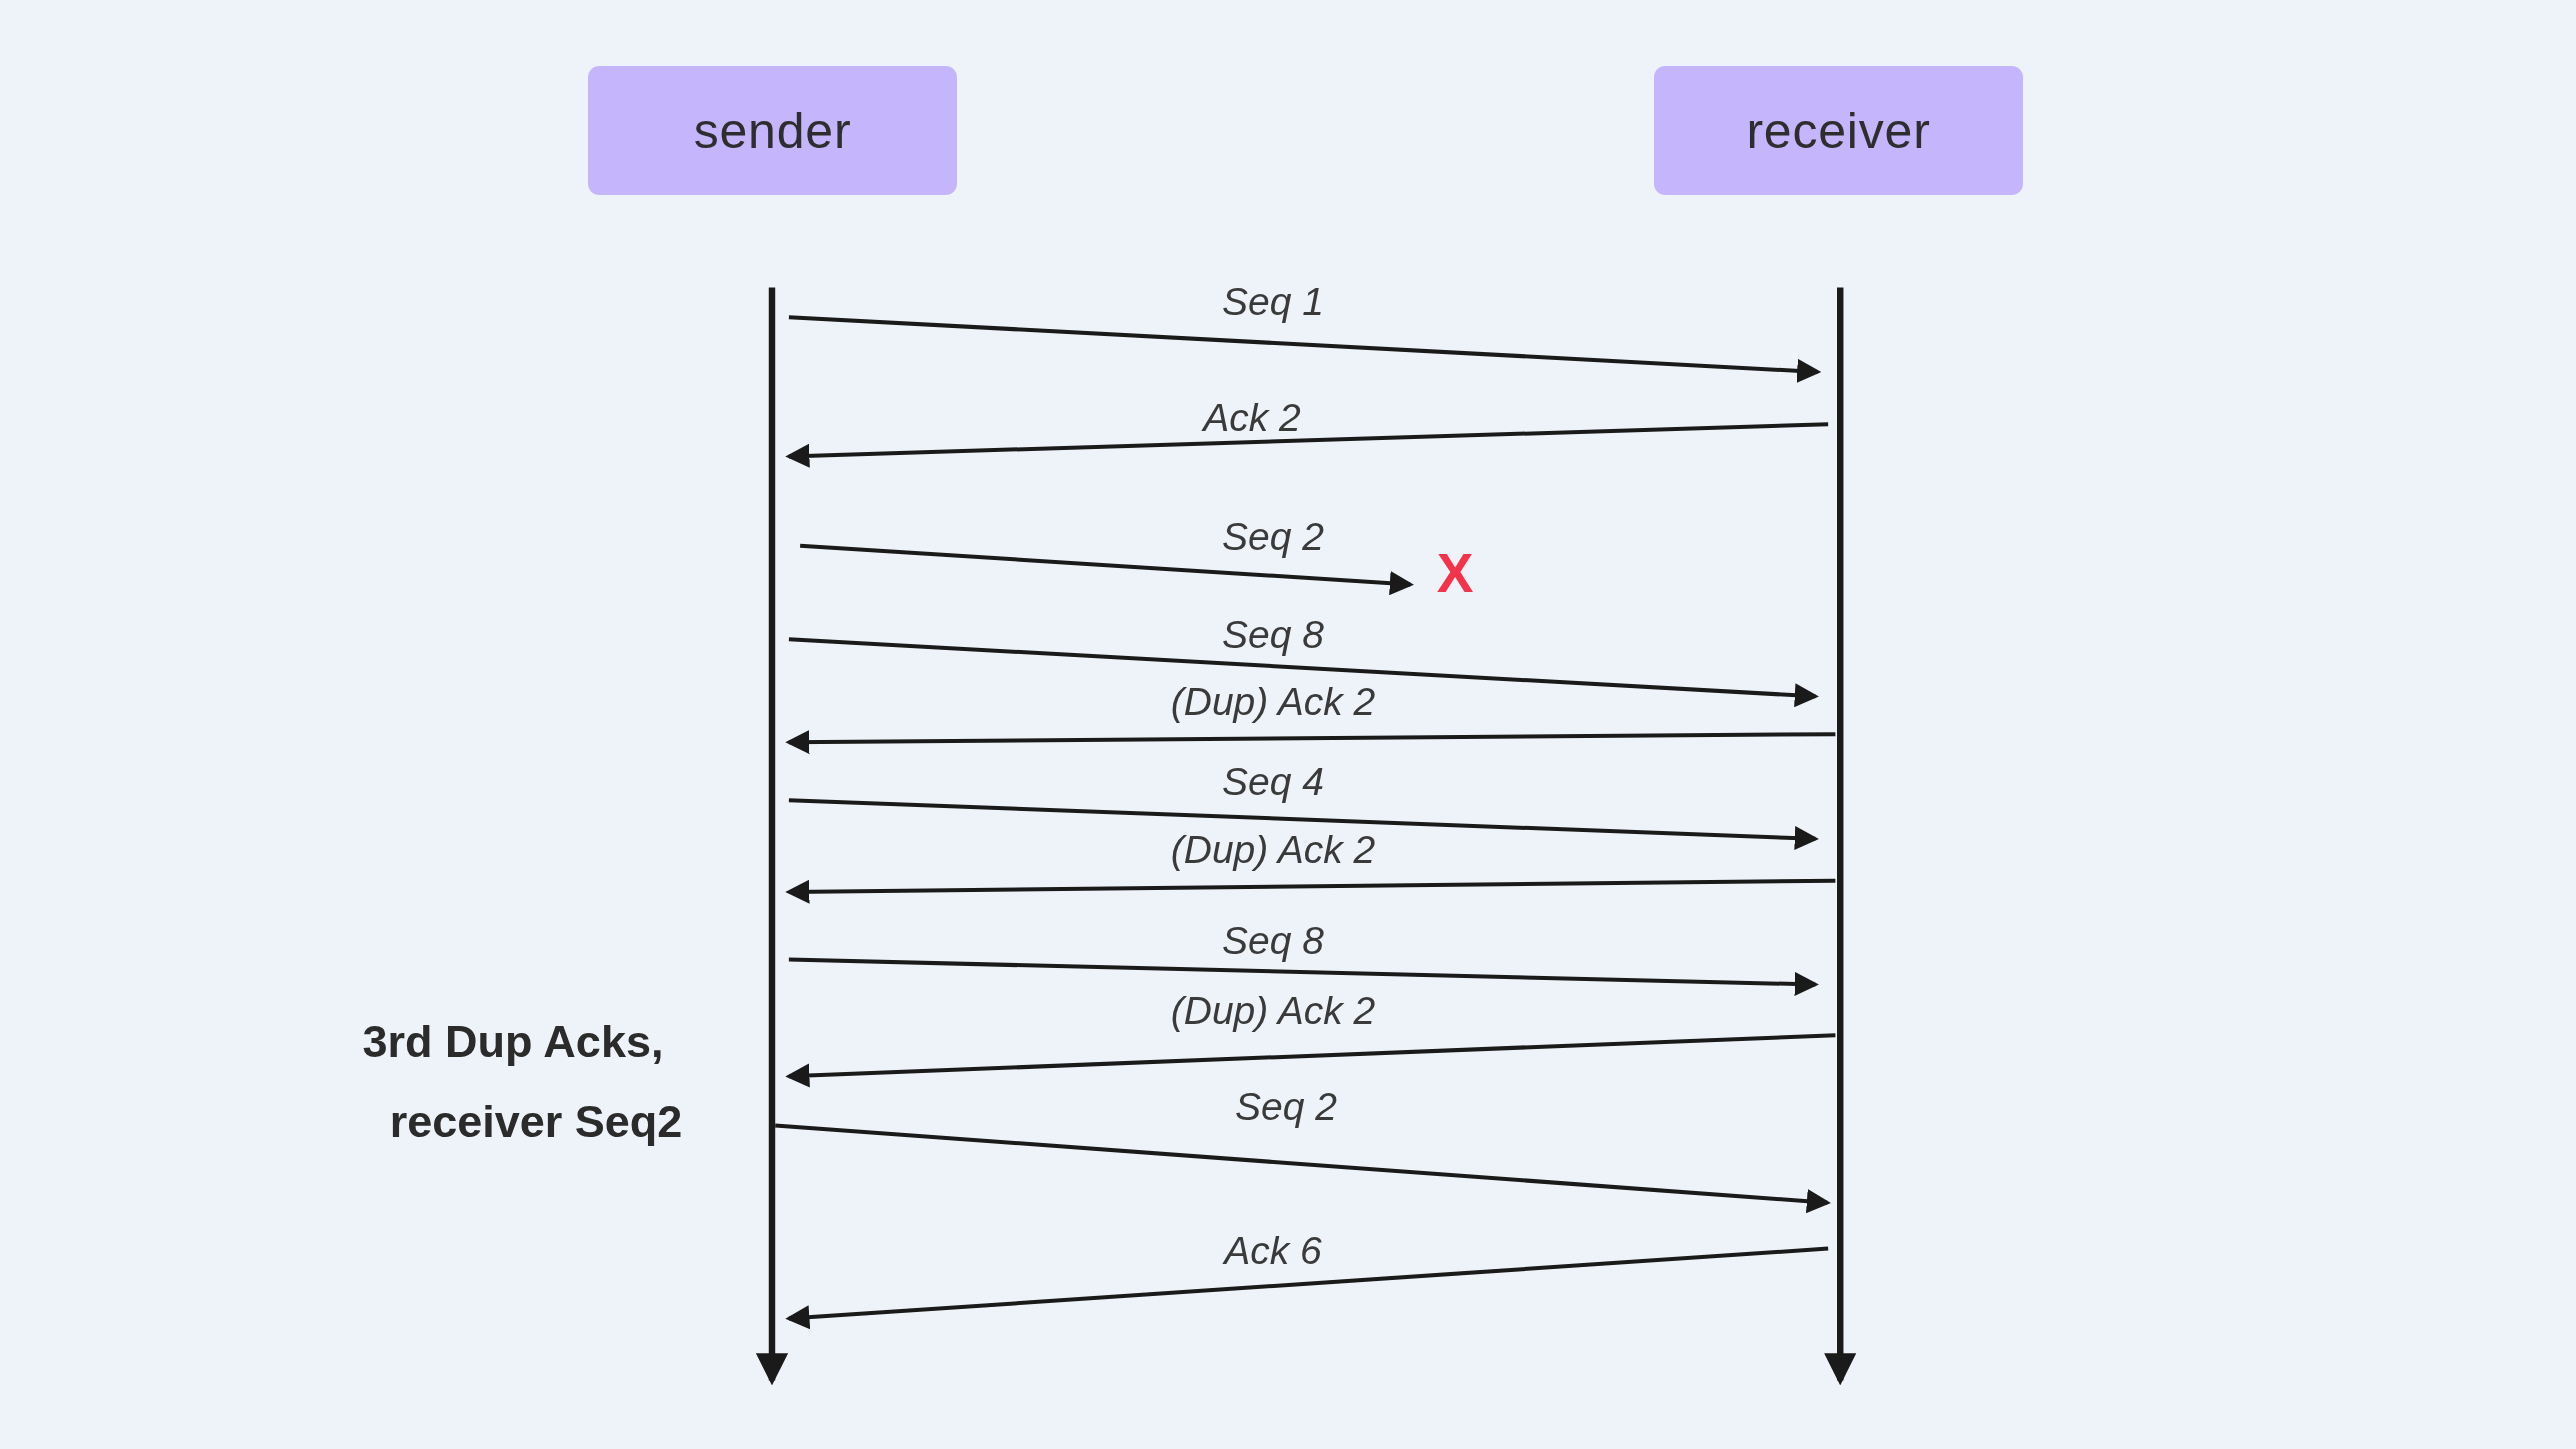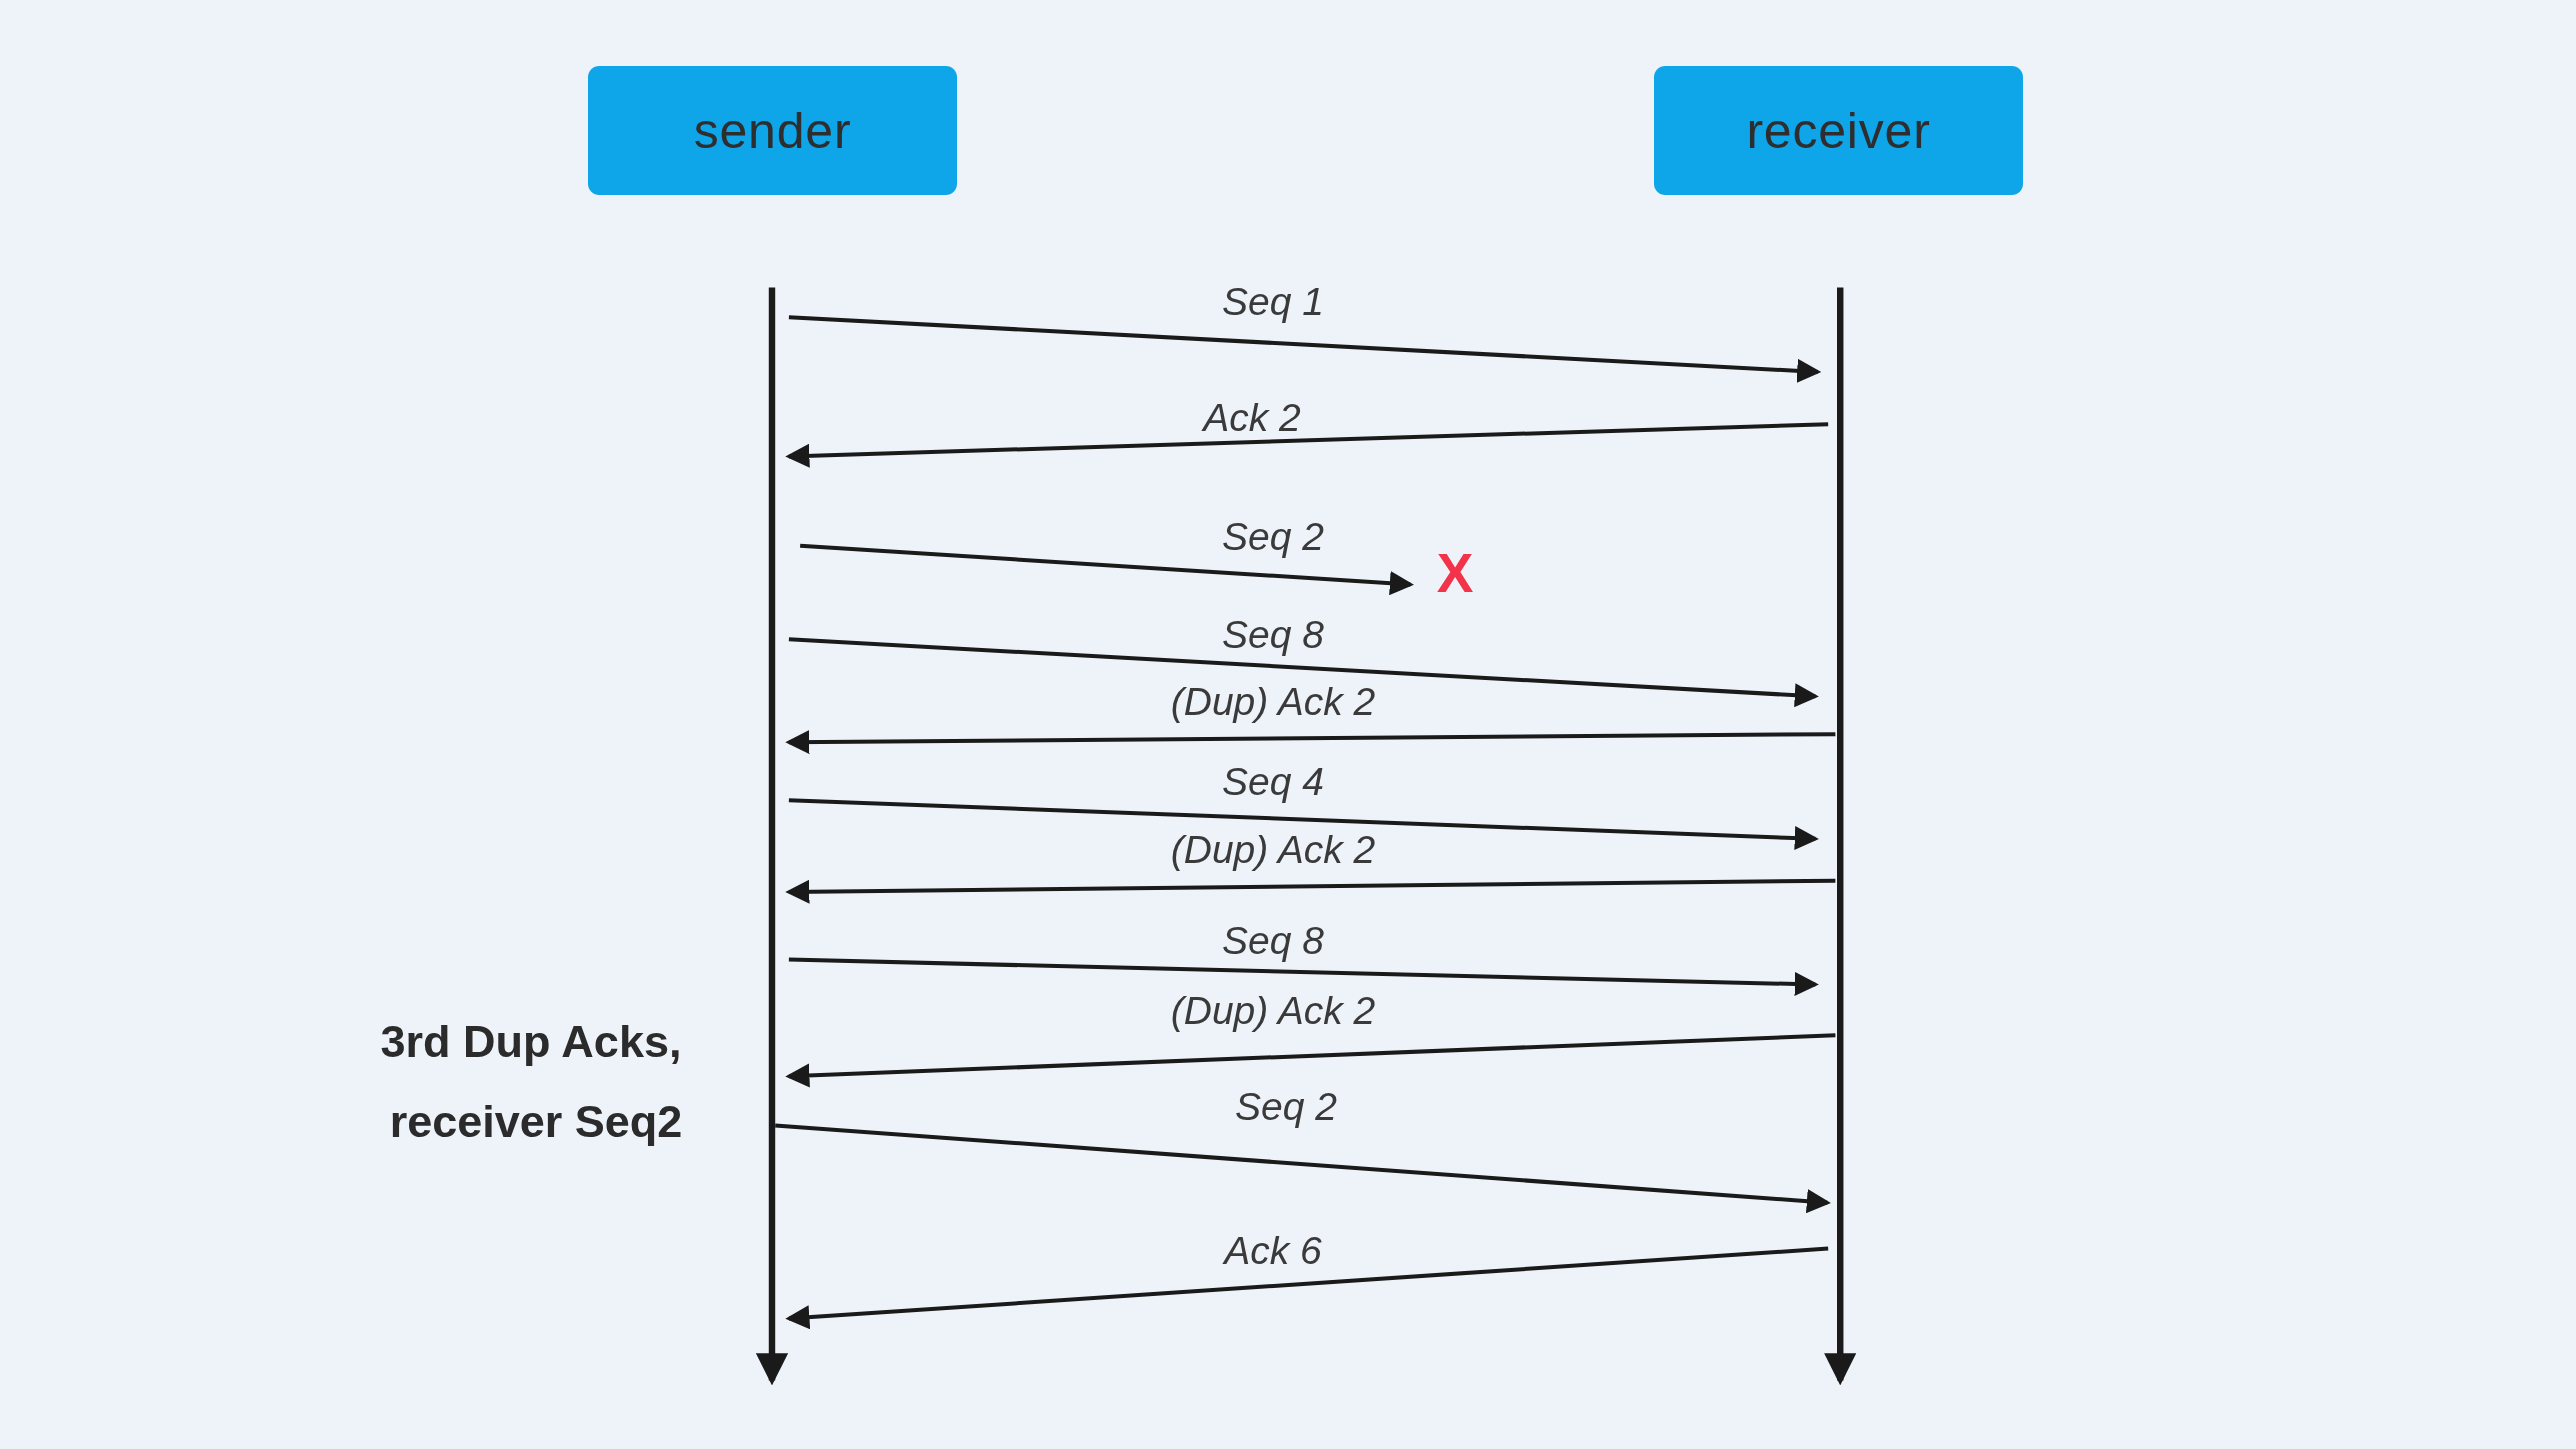--- a/index.html
+++ b/index.html
@@ -13,21 +13,21 @@
   #stage {
     position: relative;
     width: 2576px;
     height: 1449px;
     overflow: hidden;
   }
   .actor-box {
     position: absolute;
     width: 369px;
     height: 129px;
-    background: #0ea5e9;
+    background: #c4b5fd;
     border-radius: 11.3px;
     display: flex;
     align-items: center;
     justify-content: center;
     font-size: 50px;
     color: #2e2e2e;
     letter-spacing: 0.8px;
   }
   #diagram-svg {
     position: absolute;
@@ -106,17 +106,17 @@
   <div class="msg-label" style="left:1273px; top:680px;">(Dup) Ack 2</div>
   <div class="msg-label" style="left:1273px; top:760px;">Seq 4</div>
   <div class="msg-label" style="left:1273px; top:828px;">(Dup) Ack 2</div>
   <div class="msg-label" style="left:1273px; top:919px;">Seq 8</div>
   <div class="msg-label" style="left:1273px; top:989px;">(Dup) Ack 2</div>
   <div class="msg-label" style="left:1286px; top:1085px;">Seq 2</div>
   <div class="msg-label" style="left:1273px; top:1193px;margin-top:36px;">Ack 6</div>
 
   <div class="loss-marker" style="left:1455px; top:541px;">X</div>
 
-  <div class="annotation" style="left:531px; top:1016px;">3rd Dup Acks,</div>
+  <div class="annotation" style="left:513px; top:1016px;">3rd Dup Acks,</div>
   <div class="annotation" style="left:536px; top:1096px;">receiver Seq2</div>
 
 </div>
 
 
 </body></html>

